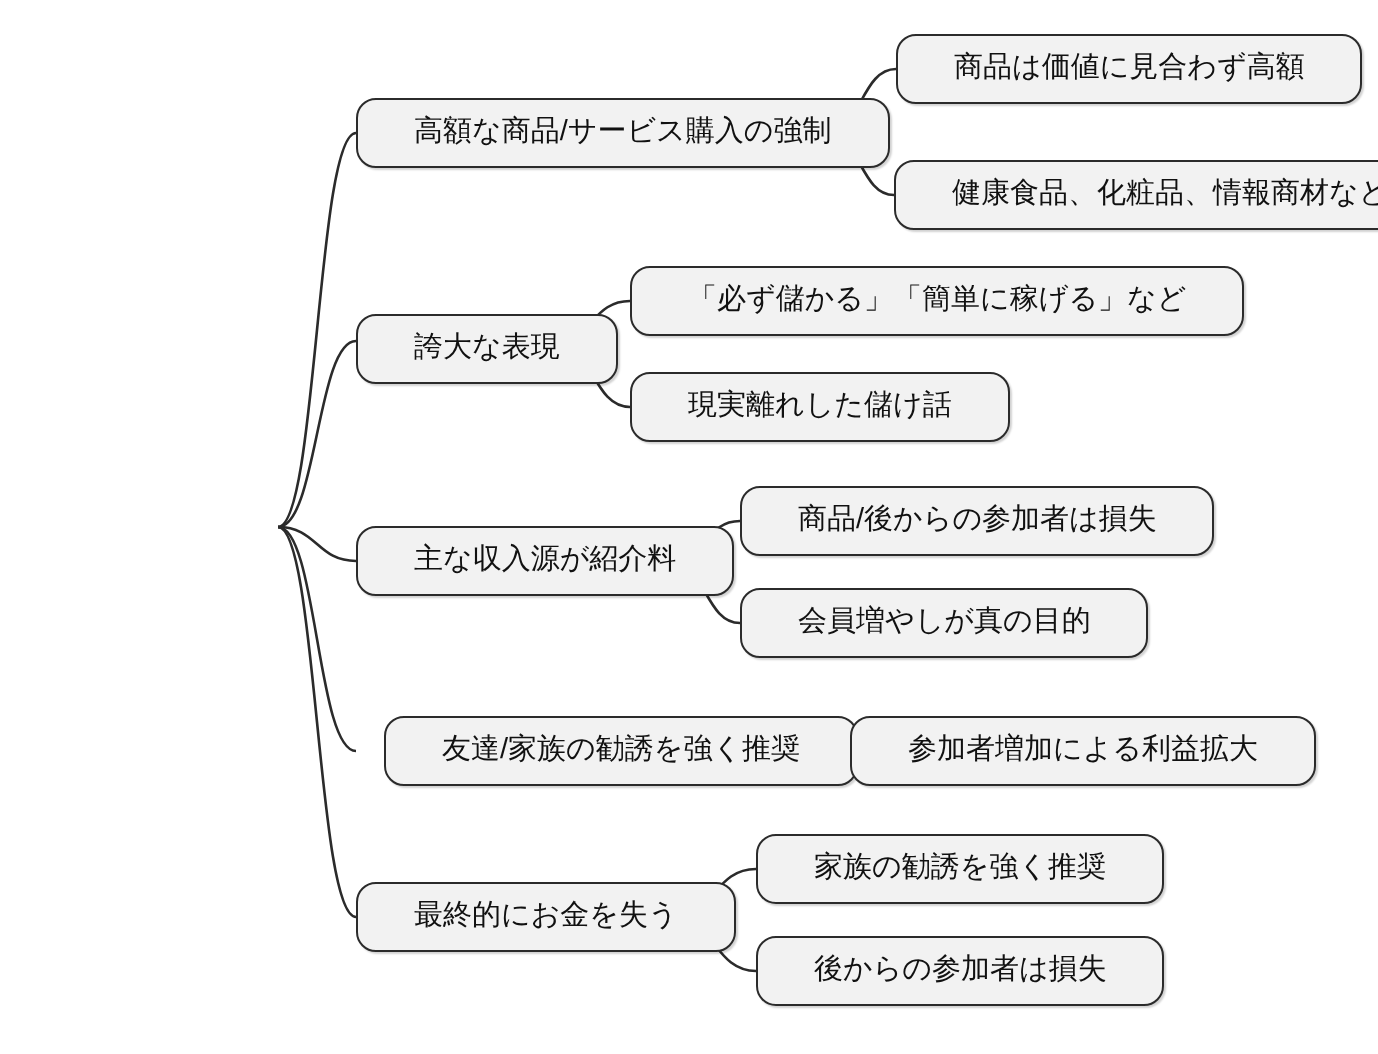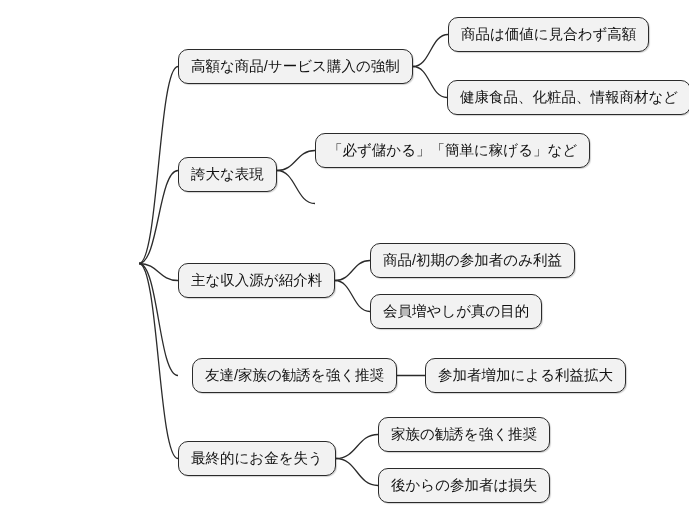--- a/index.html
+++ b/index.html
@@ -27,21 +27,21 @@
   .edges path {
     fill: none;
     stroke: var(--line);
     stroke-width: 1.3;
   }
   .node {
     position: absolute;
     background: var(--node-fill);
     border: 1.5px solid var(--node-border);
     border-radius: 10px;
-    padding: 8px 12px;
+    padding: 8px 28px;
     font-size: 14.5px;
     line-height: 1.15;
     color: #111;
     white-space: nowrap;
     box-shadow: 1px 1px 1px rgba(0,0,0,0.18);
     cursor: default;
   }
 </style>
 </head>
 <body>
@@ -64,23 +64,24 @@
       <path d="M 336 458.5 C 357 458.5, 357 485.5, 378 485.5"></path>
     </svg>
 
 
   <div class="node" id="n-b1" style="left:178px; top:49px">高額な商品/サービス購入の強制</div>
   <div class="node" id="n-b1c1" style="left:448px; top:17px">商品は価値に見合わず高額</div>
   <div class="node" id="n-b1c2" style="left:447px; top:80px">健康食品、化粧品、情報商材など</div>
 
   <div class="node" id="n-b2" style="left:178px; top:157px">誇大な表現</div>
   <div class="node" id="n-b2c1" style="left:315px; top:133px">「必ず儲かる」「簡単に稼げる」など</div>
+  <div class="node" id="n-b2c2" style="left:315px; top:186px">現実離れした儲け話</div>
 
   <div class="node" id="n-b3" style="left:178px; top:263px">主な収入源が紹介料</div>
-  <div class="node" id="n-b3c1" style="left:370px; top:243px">商品/初期の参加者のみ利益</div>
+  <div class="node" id="n-b3c1" style="left:370px; top:243px">商品/後からの参加者は損失</div>
   <div class="node" id="n-b3c2" style="left:370px; top:294px">会員増やしが真の目的</div>
 
   <div class="node" id="n-b4" style="left:192px; top:358px">友達/家族の勧誘を強く推奨</div>
   <div class="node" id="n-b4c1" style="left:425px; top:358px">参加者増加による利益拡大</div>
 
   <div class="node" id="n-b5" style="left:178px; top:441px">最終的にお金を失う</div>
   <div class="node" id="n-b5c1" style="left:378px; top:417px">家族の勧誘を強く推奨</div>
   <div class="node" id="n-b5c2" style="left:378px; top:468px">後からの参加者は損失</div>
 </div>
 

